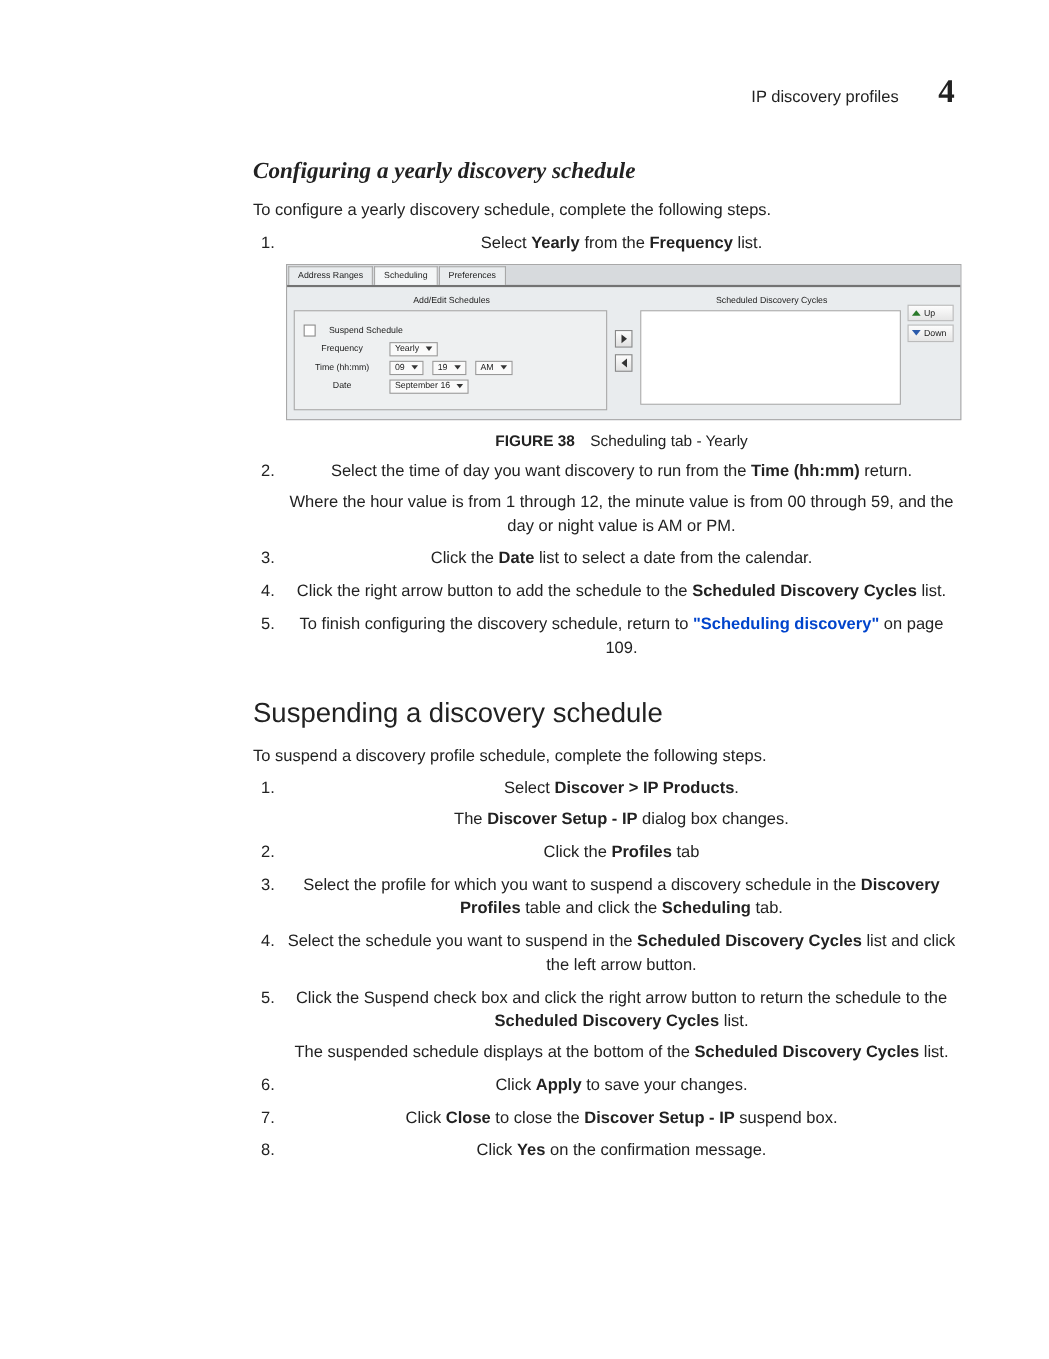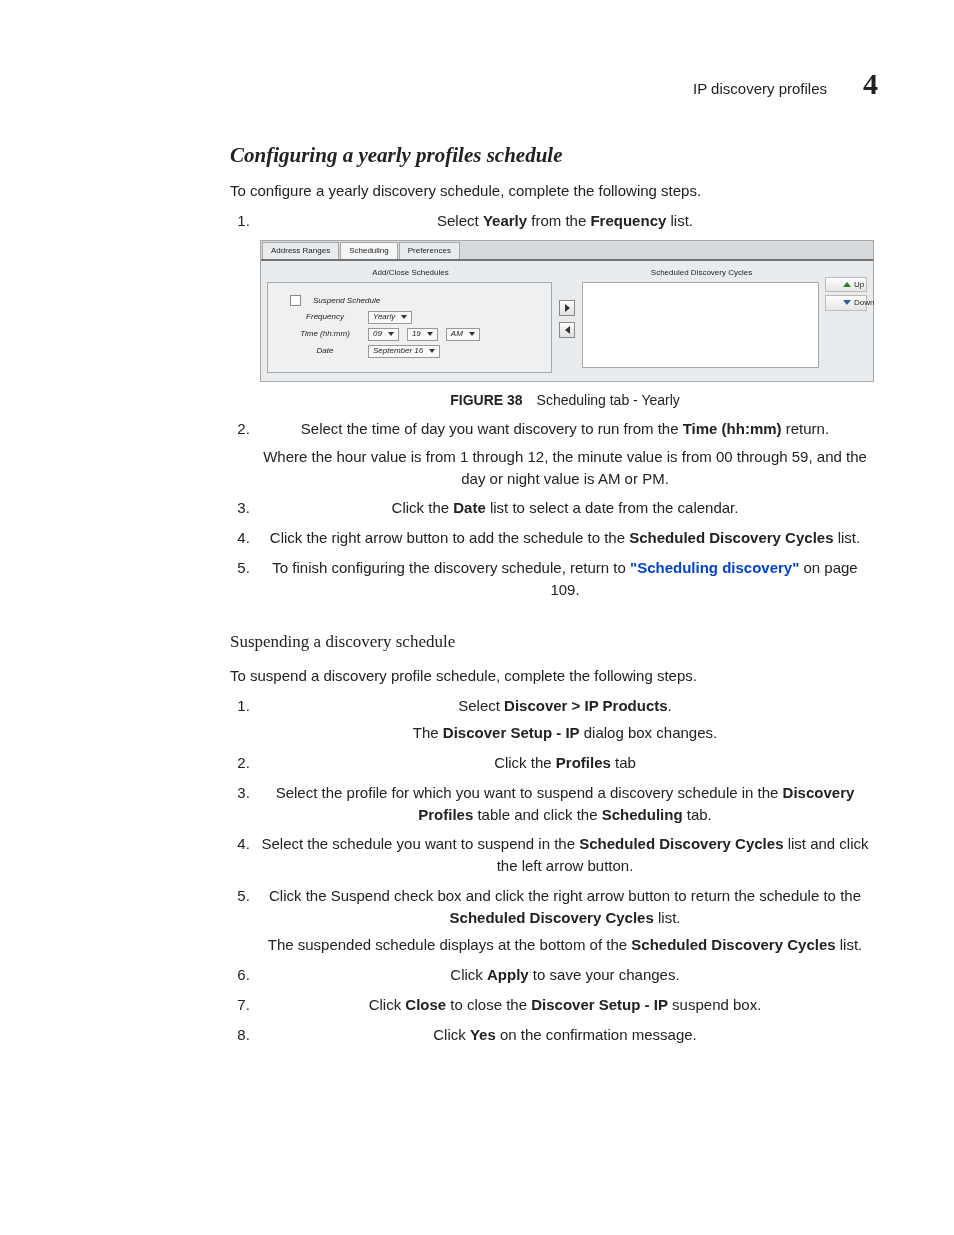--- a/index.html
+++ b/index.html
@@ -14,21 +14,21 @@
   .page {
     width: 954px;
     min-height: 1235px;
     box-sizing: border-box;
     padding: 60px 80px 60px 80px;
     position: relative;
   }
   .runhead {
     position: absolute;
     top: 62px;
-    right: 76px;
+    right: 86px;
     display: flex;
     align-items: baseline;
     gap: 36px;
   }
   .runhead .label {
     font-size: 15px;
   }
   .runhead .num {
     font-size: 30px;
     font-weight: 700;
@@ -40,22 +40,22 @@
   }
   h3.italic {
     font-style: italic;
     font-weight: 700;
     font-family: Georgia, 'Times New Roman', serif;
     font-size: 21px;
     margin: 14px 0 10px 0;
   }
   h2.section {
     font-weight: 400;
-    font-family: Liberation Serif, serif;
-    font-size: 17px;
+    font-family: Liberation Sans, sans-serif;
+    font-size: 25px;
     margin: 30px 0 10px 0;
   }
   p { margin: 0 0; }
   ol { margin: 6px 0 6px 0; padding-left: 24px; }
   ol > li { margin: 8px 0; padding-left: 6px; text-align: center; }
   ol > li p { margin: 6px 0 6px 0; }
   .bold { font-weight: 700; }
   .link { color: #0044cc; font-weight: 700; }
   
   .figwrap { margin: 8px 0 6px 0; }
@@ -96,22 +96,21 @@
   .leftpane {
     flex: 1;
   }
   .leftpane .panelabel {
     font-size: 8px;
     margin: 2px 0 4px 2px;
   }
   .schedbox {
     border: 1px solid #a8a8a8;
     background: #eef0f1;
-    padding: 8px 8px 10px 22px;
-    font-style: italic;
+    padding: 8px 8px 10px 8px;
   }
   .row {
     display: flex;
     align-items: center;
     gap: 8px;
     margin: 4px 0;
     font-size: 8px;
   }
   .rowlabel {
     width: 70px;
@@ -185,21 +184,21 @@
     width: 42px;
     display: flex;
     flex-direction: column;
     gap: 3px;
     margin-top: 12px;
     font-size: 8px;
   }
   .udbtn {
     display: flex; align-items: center; gap: 3px;
     border: 1px solid #bbb;
-    padding: 1px 17px;
+    padding: 1px 3px;
     background: linear-gradient(#fdfdfd, #e6e6e6);
   }
   .tri-up {
     width: 0; height: 0;
     border-left: 4px solid transparent;
     border-right: 4px solid transparent;
     border-bottom: 5px solid #2a7a2a;
   }
   .tri-down {
     width: 0; height: 0;
@@ -211,37 +210,37 @@
 </head>
 <body>
 
 <div class="page">
   <div class="runhead">
     <span class="label">IP discovery profiles</span>
     <span class="num">4</span>
   </div>
 
   <div class="content">
-    <h3 class="italic">Configuring a yearly profiles schedule</h3>
+    <h3 class="italic">Configuring a yearly discovery schedule</h3>
     <p>To configure a yearly discovery schedule, complete the following steps.</p>
 
     <ol>
       <li>
         <span>Select </span><span class="bold">Yearly</span><span> from the </span><span class="bold">Frequency</span><span> list.</span>
 
         <div class="figwrap">
           <div class="mock">
             <div class="tabs">
               <div class="tab">Address Ranges</div>
               <div class="tab active">Scheduling</div>
               <div class="tab">Preferences</div>
             </div>
             <div class="mockbody">
               <div class="leftpane">
-                <div class="panelabel">Add/Close Schedules</div>
+                <div class="panelabel">Add/Edit Schedules</div>
                 <div class="schedbox">
                   <div class="row">
                     <span class="checkbox"></span>
                     <span>Suspend Schedule</span>
                   </div>
                   <div class="row">
                     <span class="rowlabel">Frequency</span>
                     <span class="dd">
                         <span>Yearly</span>
                         <span class="arrow"></span>

